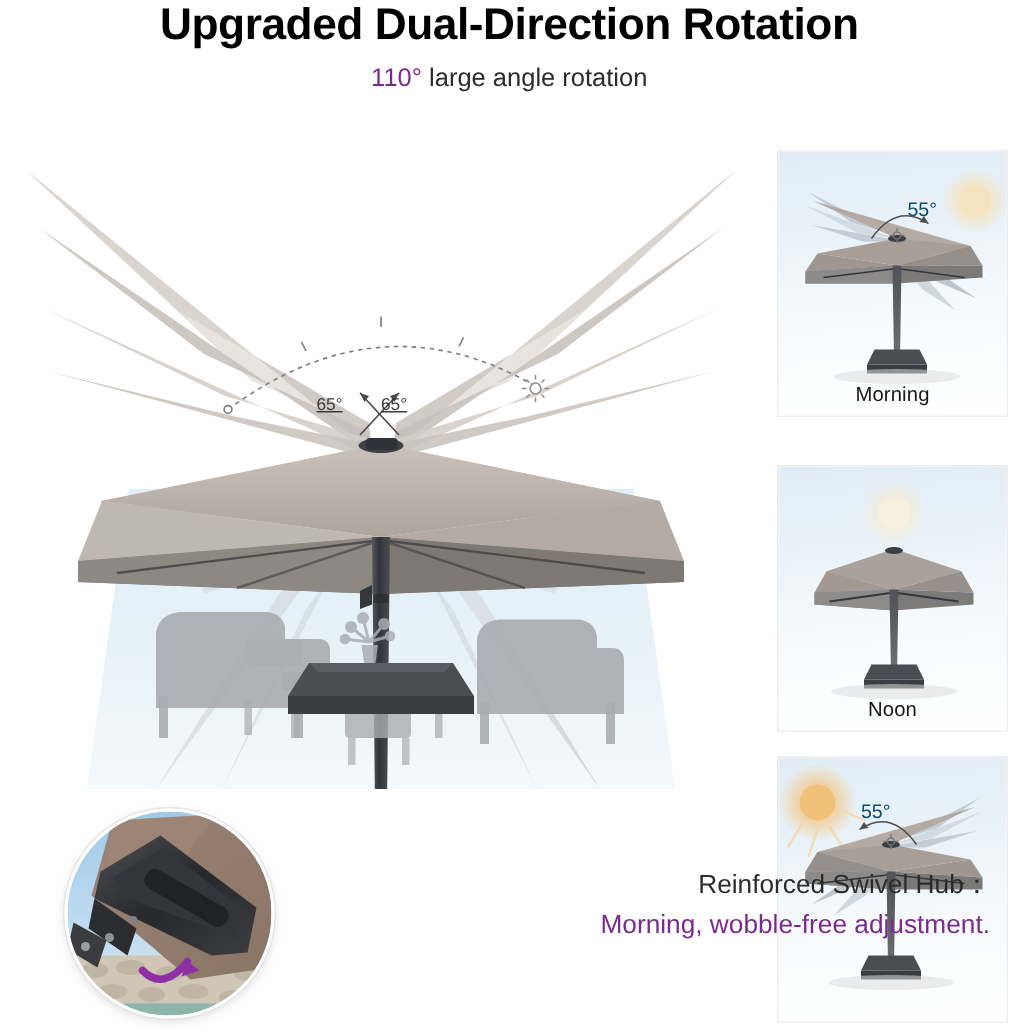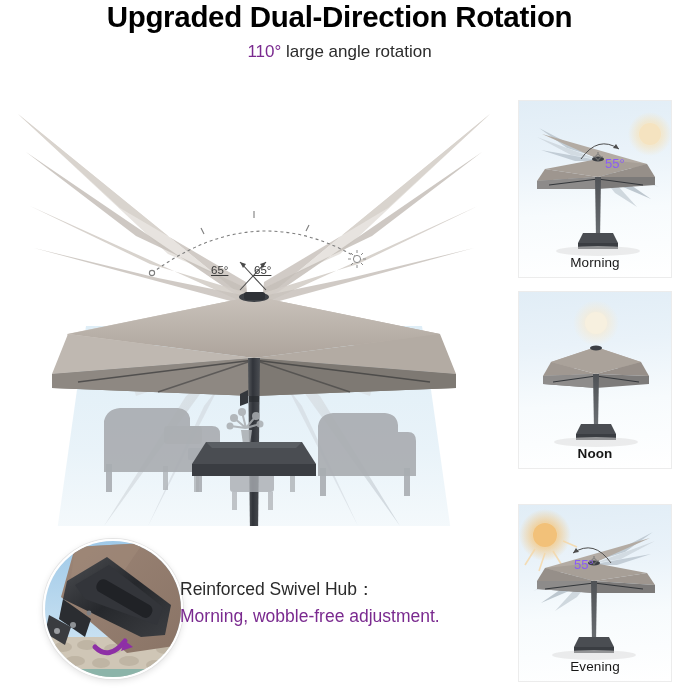--- a/index.html
+++ b/index.html
@@ -36,39 +36,39 @@
   }
   .deg-left{left:203px;top:168px;}
   .deg-right{left:246px;top:168px;}
 
   
   .panel{
     position:absolute;left:518px;width:154px;height:178px;overflow:hidden;
     border:1px solid #ececec;box-sizing:border-box;background:#fff;
   }
   .panel.p1{top:100px;}
-  .panel.p2{top:291px;font-weight:bold;}
+  .panel.p2{top:310px;}
   .panel.p3{top:504px;}
   .panel-bg{
     position:absolute;left:0;top:0;width:100%;height:100%;
     background:linear-gradient(175deg,#e1edf6 0%,#e9f2f9 30%,#f7fbfd 62%,#ffffff 100%);
   }
   .panel svg{position:absolute;left:0;top:0;}
   .panel-label{
     position:absolute;left:0;bottom:7px;width:100%;text-align:center;
     font-size:13.5px;color:#171717;letter-spacing:0.1px;margin-top:41px;
   }
   .panel-deg{
-    position:absolute;font-size:13px;color:#8b5cf6;margin-top:24px;
+    position:absolute;font-size:13px;color:#0c4a6e;
   }
   .p1 .panel-deg{left:86px;top:31px;}
   .p3 .panel-deg{left:55px;top:28px;}
 
   
-  .feature{position:absolute;left:0;top:528px;width:679px;height:161px;}
+  .feature{position:absolute;left:0;top:528px;width:679px;height:161px;text-align:right;}
   .hub-circle{
     position:absolute;left:43px;top:11px;width:136px;height:136px;border-radius:50%;
     overflow:hidden;border:2px solid #ffffff;
     box-shadow:0 0 0 1px #e4e4e4, 0 2px 7px rgba(0,0,0,0.13);
   }
   .hub-circle svg{position:absolute;left:0;top:0;}
   .feature-text{position:absolute;left:180px;top:48px;width:480px;}
   .feature-line1{font-size:17.5px;color:#2b2b2b;line-height:27px;white-space:nowrap;}
   .feature-line2{font-size:17.5px;color:#7a2a8f;line-height:27px;white-space:nowrap;}
 </style>
@@ -393,21 +393,20 @@
       <polygon points="54,48 60,47 57,43" fill="#4e4e4e" stroke="none"></polygon>
       <circle cx="75" cy="56" r="2.4" stroke="#777" fill="none"></circle>
       <line x1="75" y1="51" x2="75" y2="53" stroke="#777"></line>
         <line x1="75" y1="59" x2="75" y2="61" stroke="#777"></line>
       <line x1="70" y1="56" x2="72" y2="56" stroke="#777"></line>
         <line x1="78" y1="56" x2="80" y2="56" stroke="#777"></line>
     </g>
     <ellipse cx="75" cy="150" rx="42" ry="5" fill="#dcdcdc" opacity="0.55"></ellipse>
   </svg>
   <div class="panel-deg">55°</div>
-  <div class="panel-label">Evening</div>
 </div>
 
 <div class="feature">
   <div class="hub-circle">
     <svg width="136" height="136" viewBox="0 0 136 136">
       <defs>
         <linearGradient id="skyG" x1="0" y1="0" x2="0" y2="1">
           <stop offset="0" stop-color="#9fc9e8"></stop>
             <stop offset="1" stop-color="#d8eaf5"></stop>
         </linearGradient>

